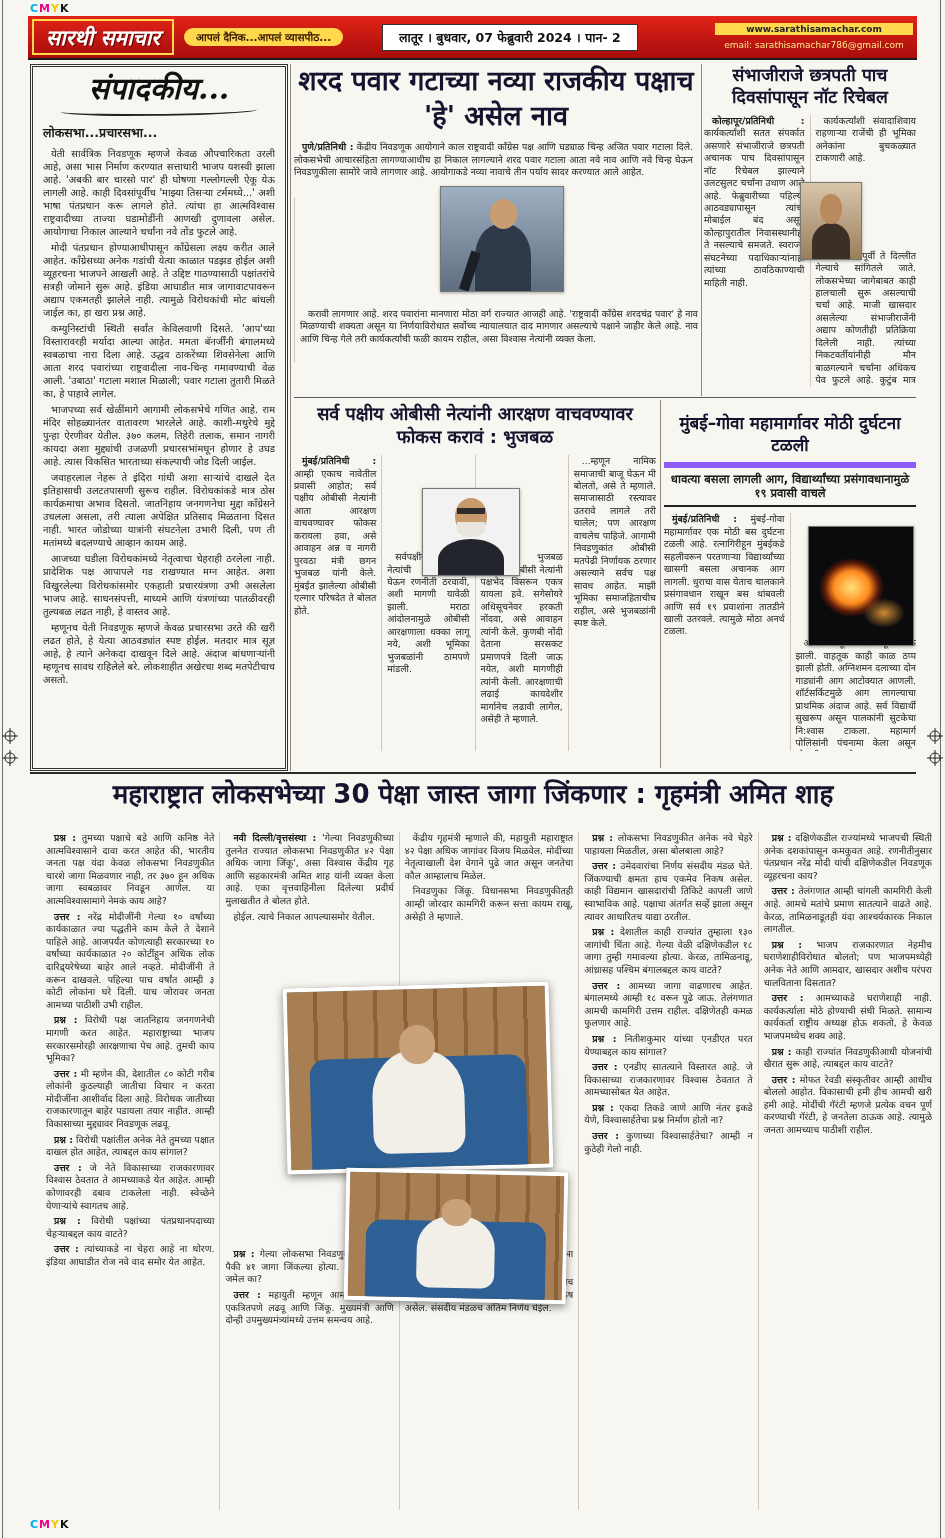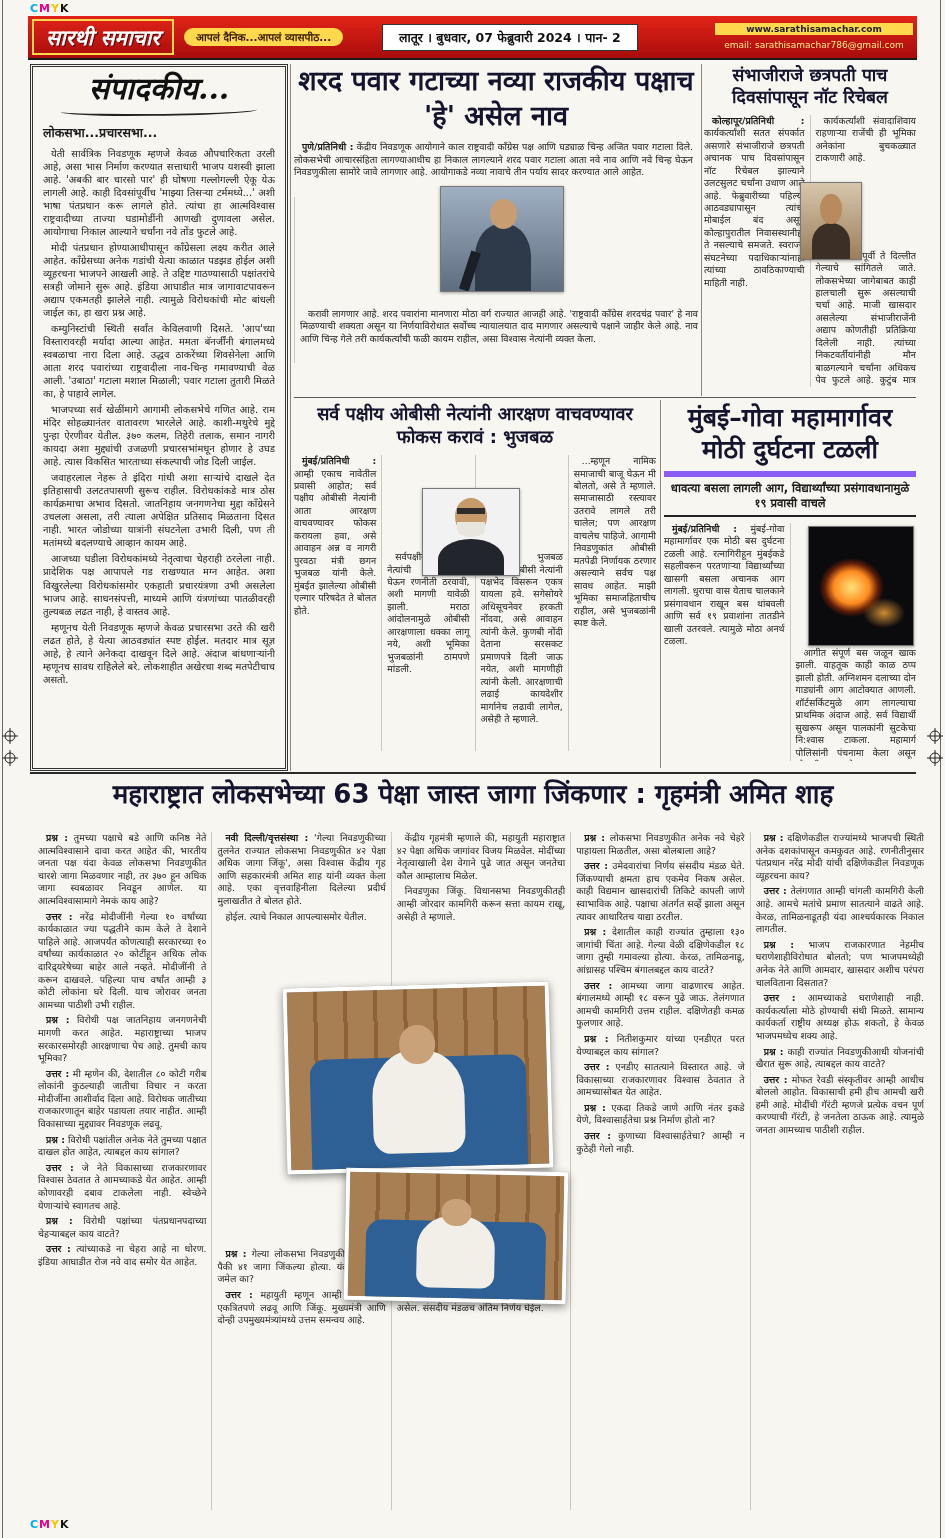--- a/index.html
+++ b/index.html
@@ -32,21 +32,21 @@
   .para b{font-weight:800;}
   .cols{display:flex;overflow:hidden;}
   .col{flex:1;min-width:0;padding:0 5px;overflow:hidden;font-size:9.3px;line-height:1.34;text-align:justify;}
   .col:first-child{padding-left:0;}
   .col:last-child{padding-right:0;}
   .col + .col{border-left:1px solid #cfc8ba;}
   .spacer{width:100%;}
   
   .hl{font-weight:800;color:#14142e;text-align:center;line-height:1.28;}
   .hl-xl{font-size:27px;}
-  .hl-lg{font-size:25px;}
+  .hl-lg{font-size:17px;margin-top:11px;}
   .hl-md{font-size:17.5px;}
   .hl-bh{font-size:18px;}
   .hl-shah{font-size:26px;}
   
   .section{position:absolute;box-sizing:border-box;}
   #sec-pawar{left:294px;top:64px;width:404px;height:330px;}
   #sec-sambhaji{left:704px;top:64px;width:212px;height:330px;}
   #sec-bhujbal{left:294px;top:402px;width:362px;height:366px;}
   #sec-bus{left:664px;top:402px;width:252px;height:366px;}
   #sec-shah{left:30px;top:778px;width:886px;height:736px;}
@@ -78,21 +78,21 @@
   .bus-fire{left:10%;top:26%;width:62%;height:50%;background:radial-gradient(closest-side,#ffe27a,#ff8a1f 55%,rgba(200,50,0,.45) 82%,transparent);}
   .bus-glow{left:52%;top:60%;width:40%;height:26%;background:radial-gradient(closest-side,rgba(255,170,60,.8),transparent);}
   
   #photo-shah1{left:255px;top:207px;width:258px;height:178px;transform:rotate(-1.5deg);}
   #photo-shah2{left:315px;top:392px;width:214px;height:124px;transform:rotate(1.2deg);}
   .shah-bg{inset:0;background:repeating-linear-gradient(90deg,#a8severity 0,#a87f52 0 26px,#8d6239 26px 30px),linear-gradient(180deg,#b38a5c,#8f6a40);background:repeating-linear-gradient(90deg,#a87f52 0 26px,#8d6239 26px 30px);}
   .shah-chair{left:8%;bottom:-2%;width:84%;height:64%;background:#2e6095;border-radius:16px 16px 4px 4px;}
   .shah-fig{left:32%;bottom:8%;width:36%;height:58%;background:#f2efe8;border-radius:45% 45% 18% 18%;}
   .shah-head{left:43%;bottom:58%;width:14%;height:22%;background:#caa27a;border-radius:48%;}
   
-  .shah-cols{position:absolute;left:8px;top:54px;width:886px;height:678px;}
+  .shah-cols{position:absolute;left:16px;top:54px;width:886px;height:678px;}
   .shah-cols .col{font-size:9.4px;}
   
   .regmark{position:absolute;width:16px;height:16px;}
   
 </style>
 </head>
 <body>
 
 <div class="page">
 
@@ -230,21 +230,21 @@
       </div>
     </div>
     <div class="photo" id="photo-bus">
       <div class="ph-layer bus-bg"></div>
       <div class="ph-layer bus-fire"></div>
       <div class="ph-layer bus-glow"></div>
     </div>
   </div>
 
   <div class="section" id="sec-shah">
-    <div class="hl hl-shah">महाराष्ट्रात लोकसभेच्या 63 पेक्षा जास्त जागा जिंकणार : गृहमंत्री अमित शाह</div>
+    <div class="hl hl-shah">महाराष्ट्रात लोकसभेच्या 30 पेक्षा जास्त जागा जिंकणार : गृहमंत्री अमित शाह</div>
     <div class="cols shah-cols">
       <div class="col">
           <p class="para"><b>प्रश्न :</b> तुमच्या पक्षाचे बडे आणि कनिष्ठ नेते आत्मविश्वासाने दावा करत आहेत की, भारतीय जनता पक्ष यंदा केवळ लोकसभा निवडणुकीत चारशे जागा मिळवणार नाही, तर ३७० हून अधिक जागा स्वबळावर निवडून आणेल. या आत्मविश्वासामागे नेमकं काय आहे?</p>
           <p class="para"><b>उत्तर :</b> नरेंद्र मोदीजींनी गेल्या १० वर्षांच्या कार्यकाळात ज्या पद्धतीने काम केले ते देशाने पाहिले आहे. आजपर्यंत कोणत्याही सरकारच्या १० वर्षांच्या कार्यकाळात २० कोटींहून अधिक लोक दारिद्र्यरेषेच्या बाहेर आले नव्हते. मोदीजींनी ते करून दाखवले. पहिल्या पाच वर्षांत आम्ही ३ कोटी लोकांना घरे दिली. याच जोरावर जनता आमच्या पाठीशी उभी राहील.</p>
           <p class="para"><b>प्रश्न :</b> विरोधी पक्ष जातनिहाय जनगणनेची मागणी करत आहेत. महाराष्ट्राच्या भाजप सरकारसमोरही आरक्षणाचा पेच आहे. तुमची काय भूमिका?</p>
           <p class="para"><b>उत्तर :</b> मी म्हणेन की, देशातील ८० कोटी गरीब लोकांनी कुठल्याही जातीचा विचार न करता मोदीजींना आशीर्वाद दिला आहे. विरोधक जातीच्या राजकारणातून बाहेर पडायला तयार नाहीत. आम्ही विकासाच्या मुद्द्यावर निवडणूक लढवू.</p>
           <p class="para"><b>प्रश्न :</b> विरोधी पक्षांतील अनेक नेते तुमच्या पक्षात दाखल होत आहेत, त्याबद्दल काय सांगाल?</p>
           <p class="para"><b>उत्तर :</b> जे नेते विकासाच्या राजकारणावर विश्वास ठेवतात ते आमच्याकडे येत आहेत. आम्ही कोणावरही दबाव टाकलेला नाही. स्वेच्छेने येणाऱ्यांचे स्वागतच आहे.</p>
           <p class="para"><b>प्रश्न :</b> विरोधी पक्षांच्या पंतप्रधानपदाच्या चेहऱ्याबद्दल काय वाटते?</p>
           <p class="para"><b>उत्तर :</b> त्यांच्याकडे ना चेहरा आहे ना धोरण. इंडिया आघाडीत रोज नवे वाद समोर येत आहेत.</p>

